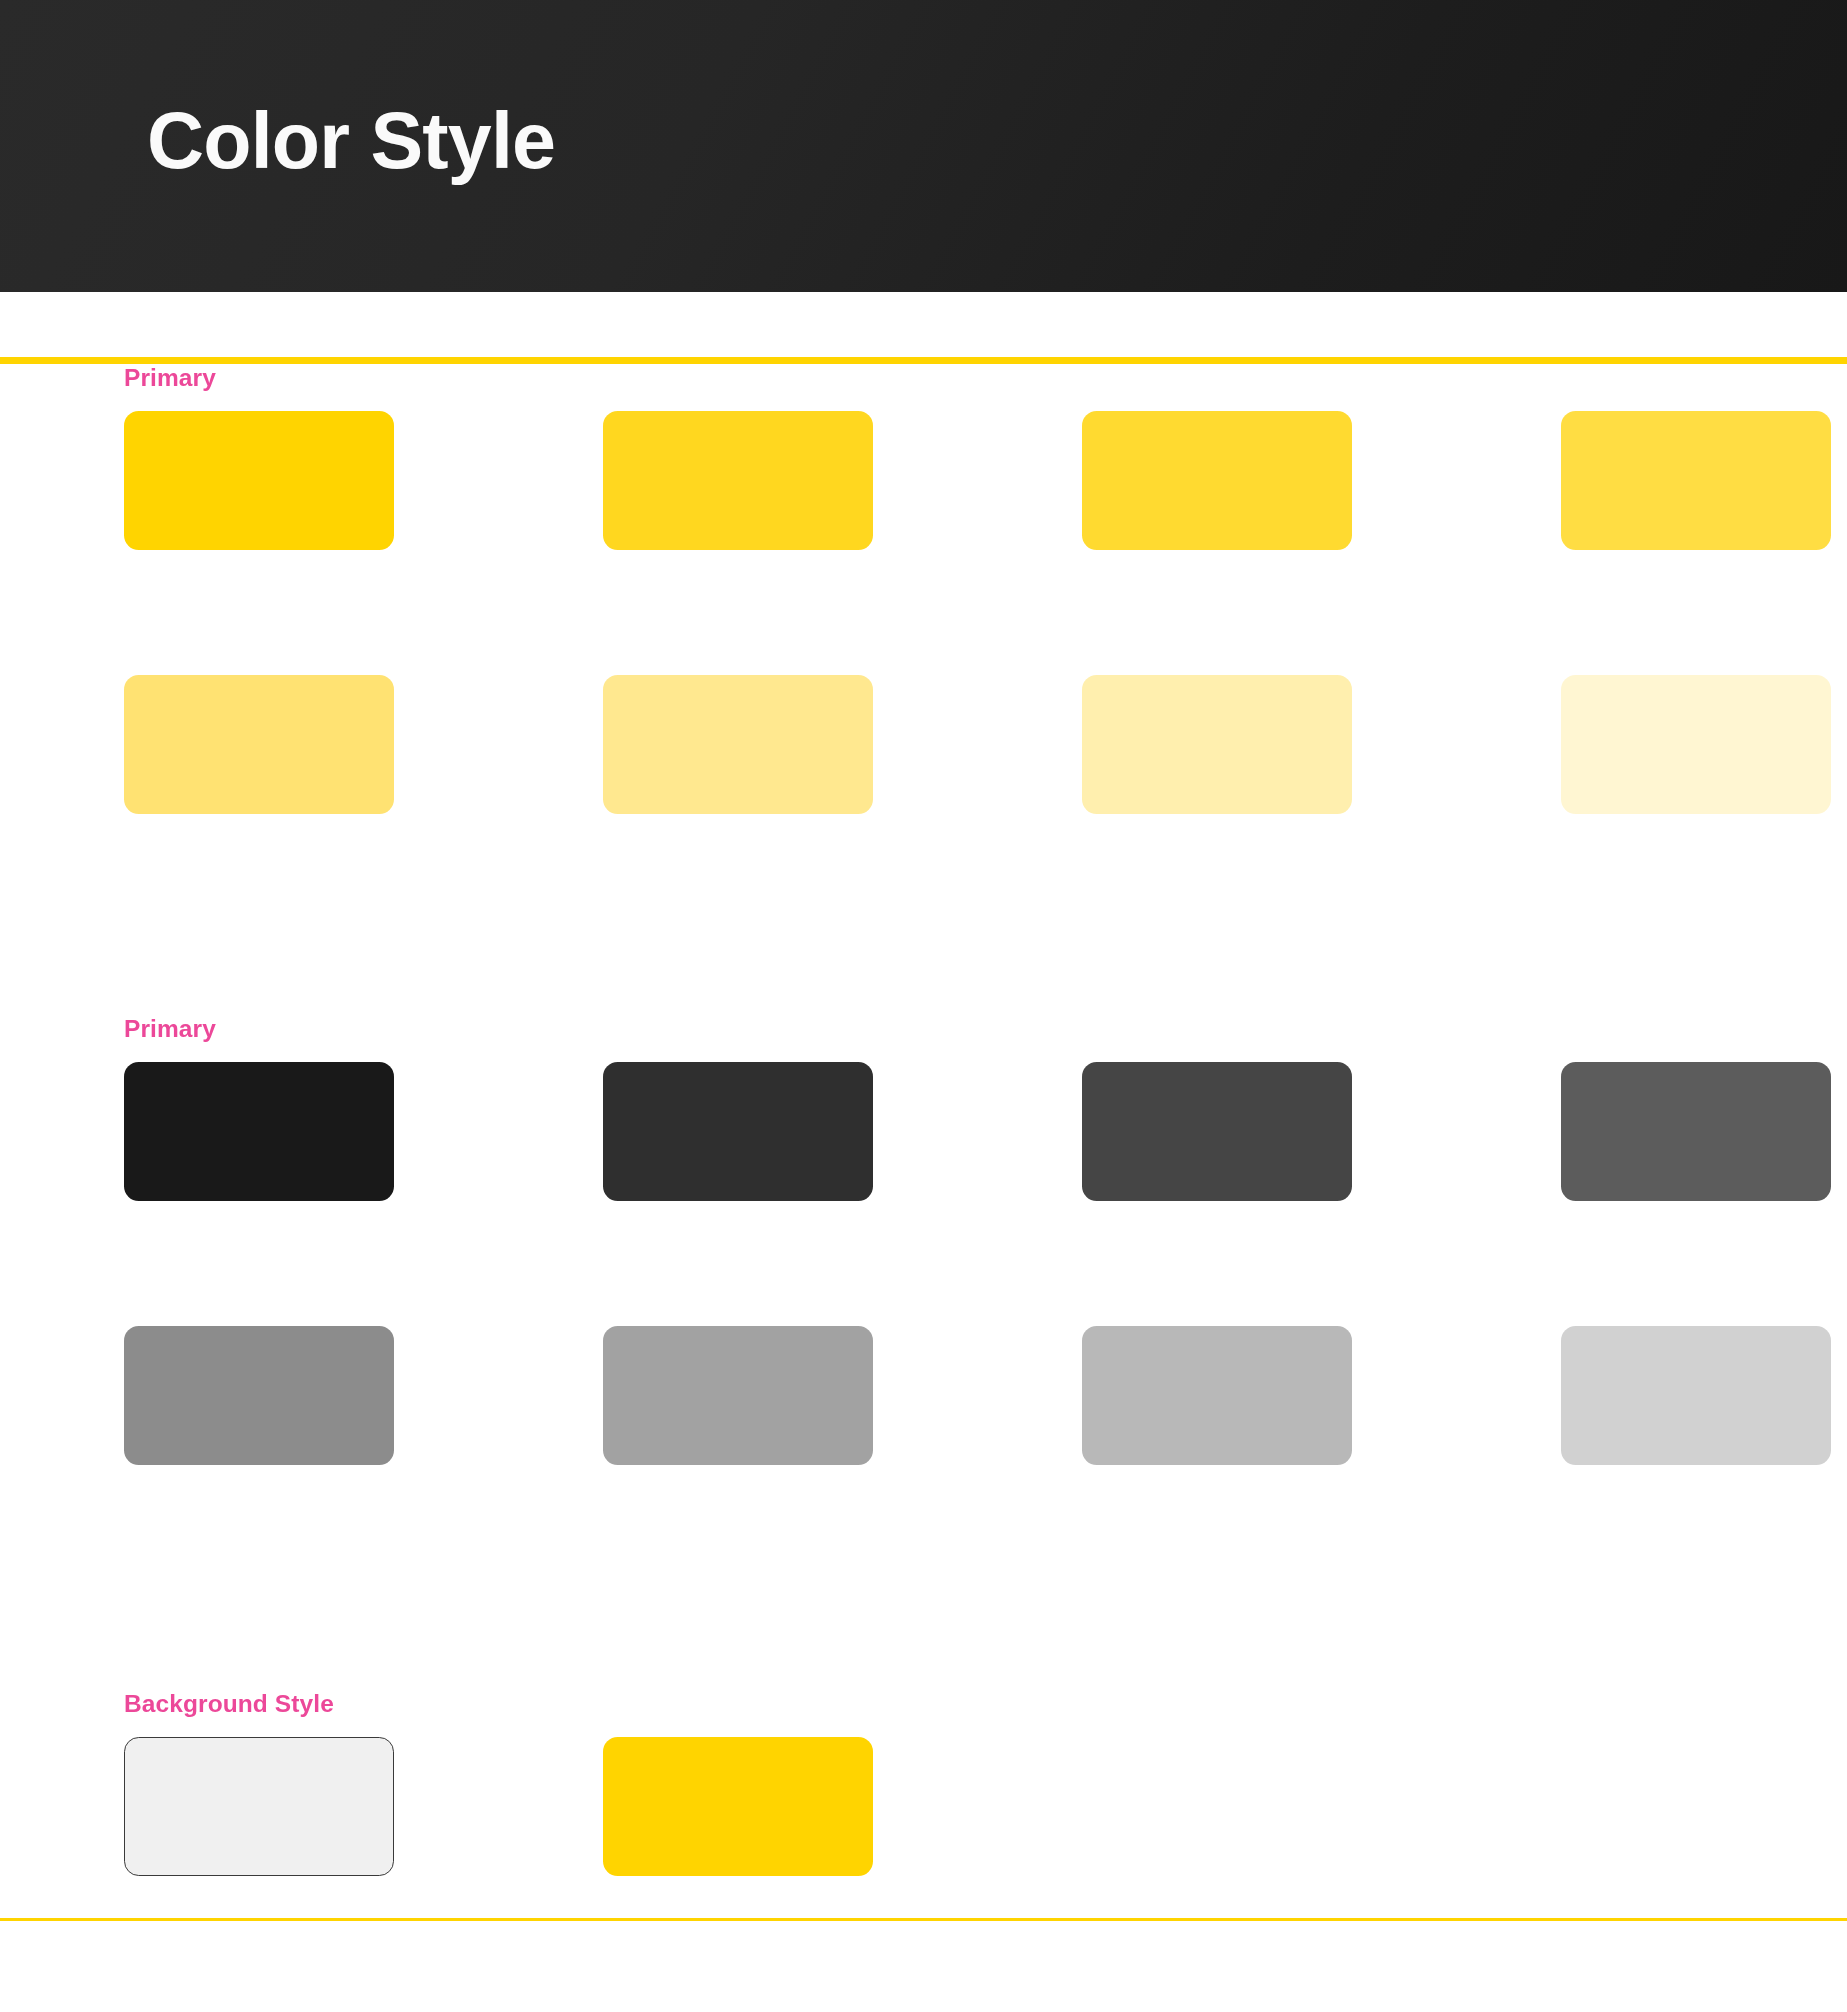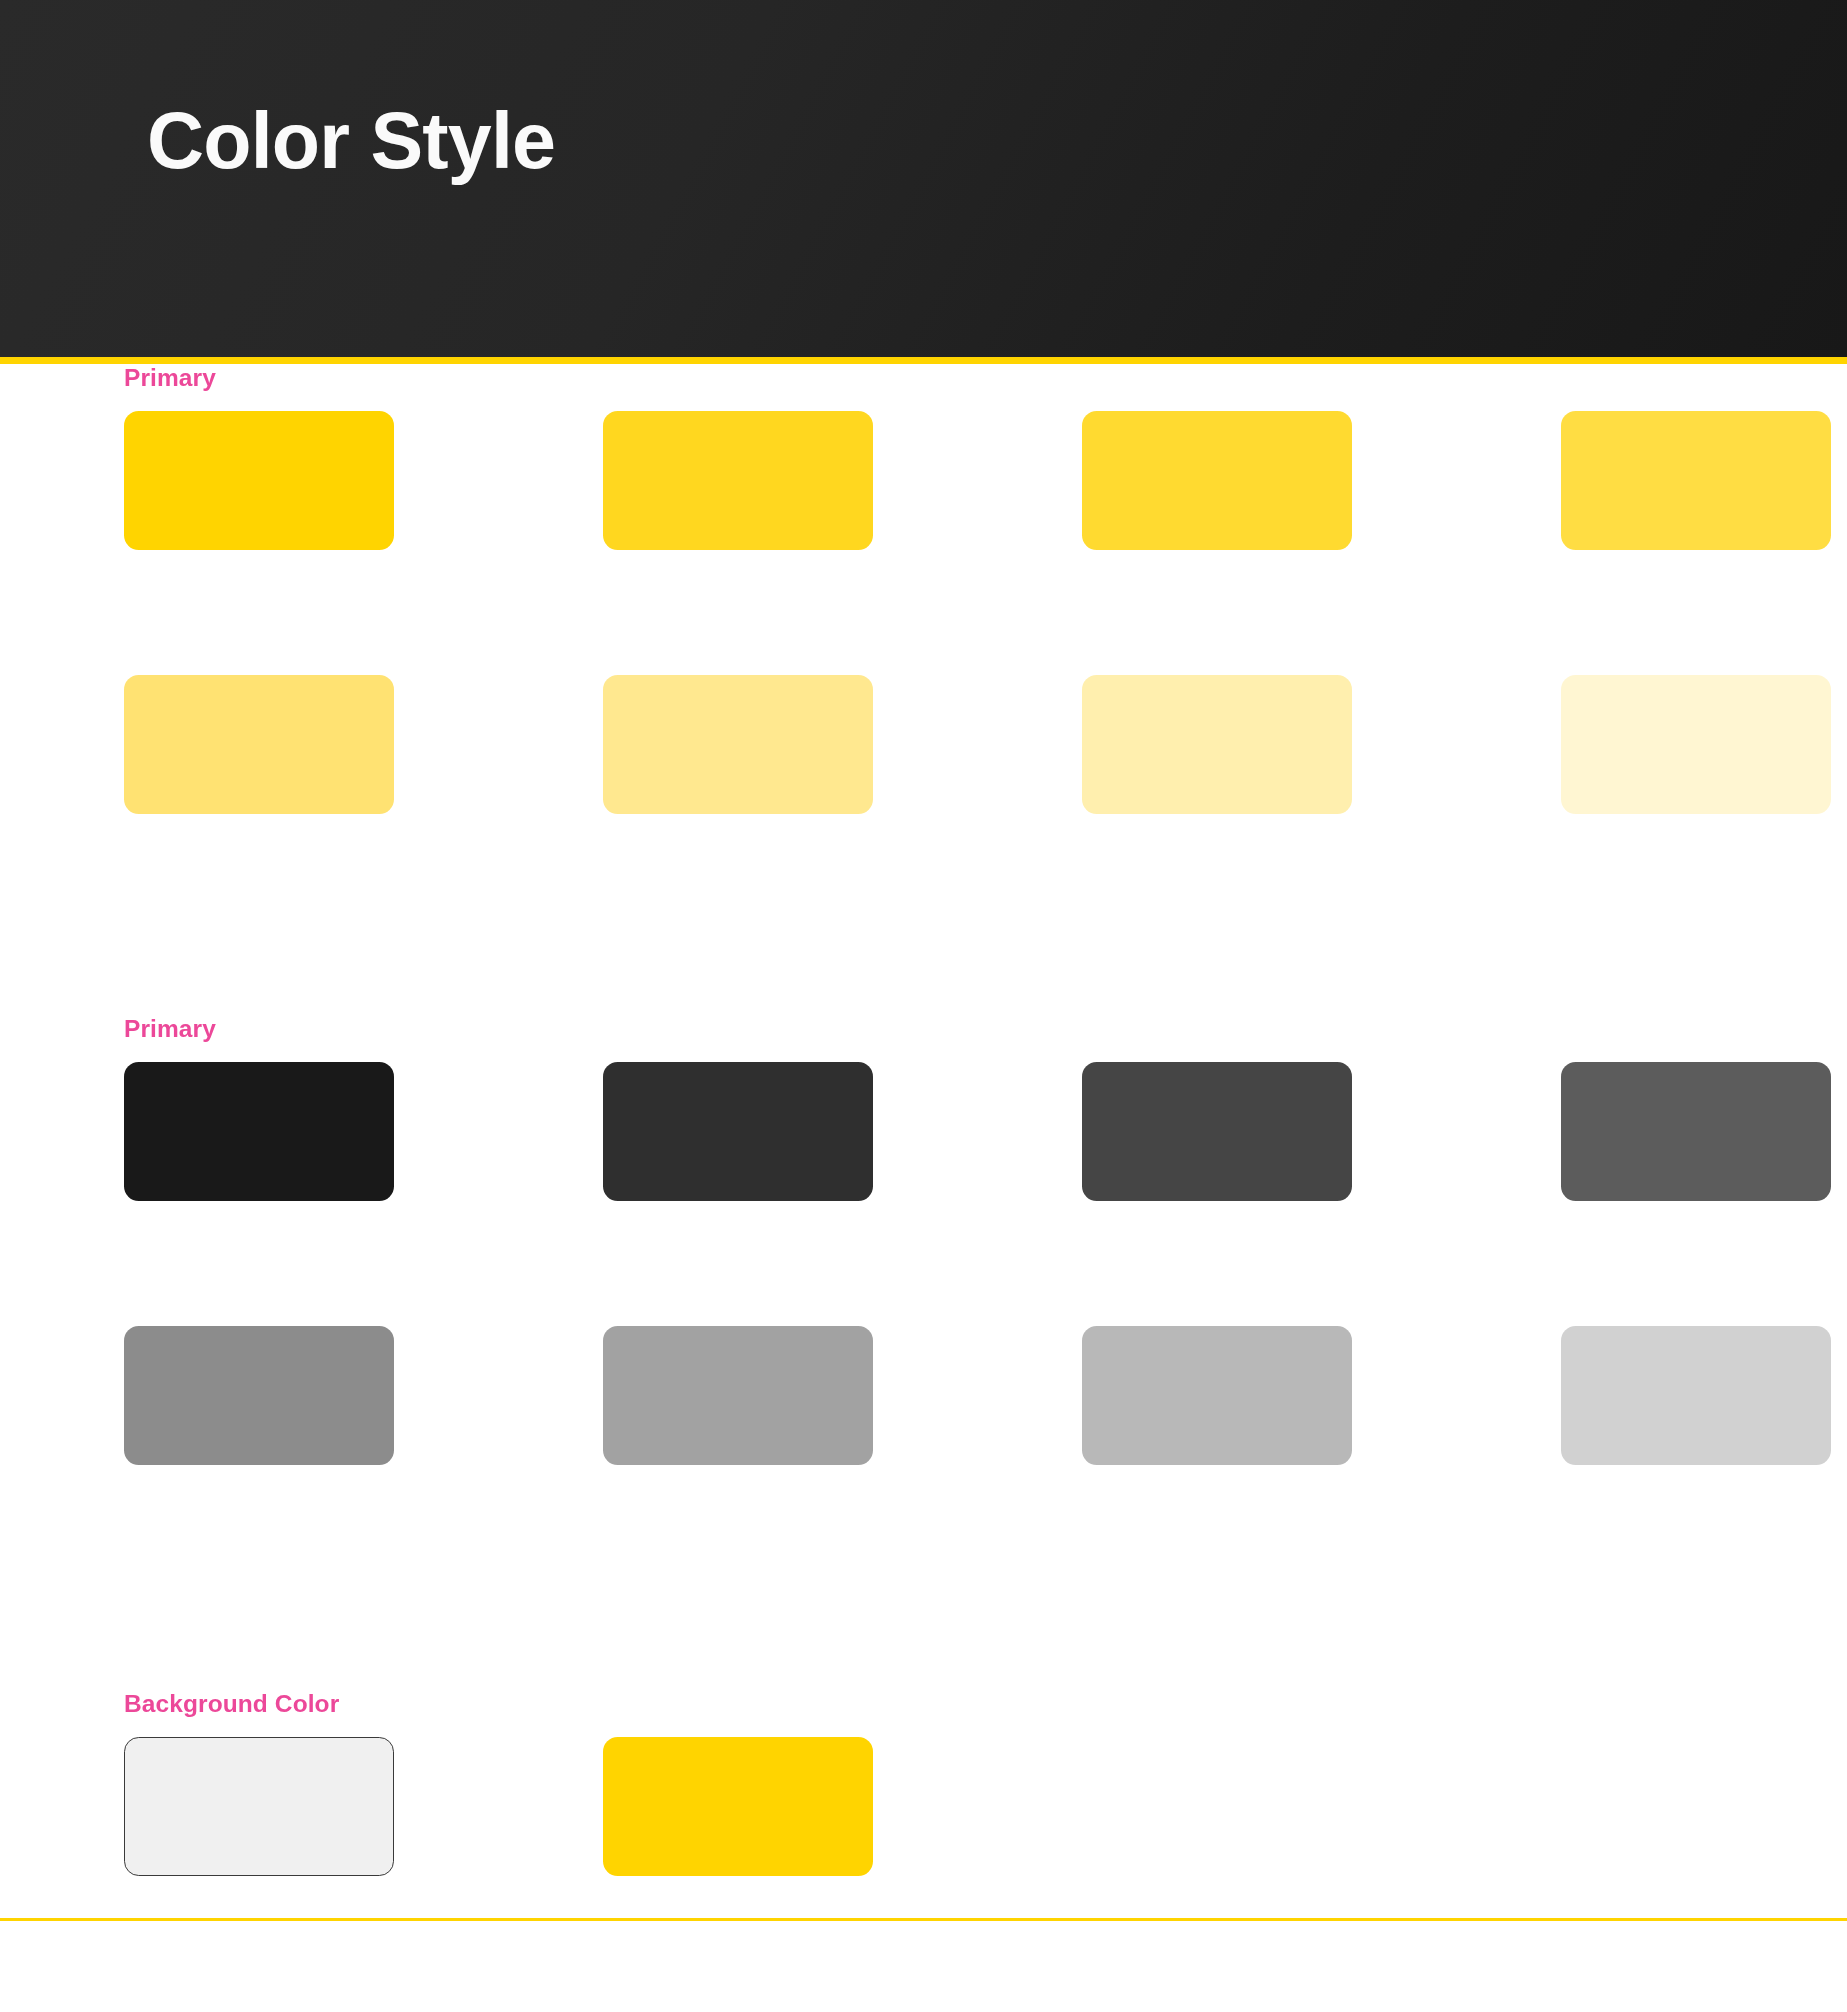--- a/index.html
+++ b/index.html
@@ -14,21 +14,21 @@
     overflow: hidden;
     position: relative;
   }
 
   
   .header {
     position: absolute;
     left: 0;
     top: 0;
     width: 1848px;
-    height: 357px;
+    height: 292px;
     background: linear-gradient(118deg, #2a2a2a 0%, #262626 38%, #1d1d1d 72%, #181818 100%);
     overflow: hidden;
   }
   .header-title {
     position: absolute;
     left: 147px;
     top: 101px;
     font-size: 79px;
     line-height: 1.0;
     font-weight: bold;
@@ -149,21 +149,21 @@
     <div class="swatch-row row-2">
       <div class="swatch" title="#8C8C8C" style="background: rgb(140, 140, 140);"></div>
       <div class="swatch" title="#A2A2A2" style="background: rgb(162, 162, 162);"></div>
       <div class="swatch" title="#B8B8B8" style="background: rgb(184, 184, 184);"></div>
       <div class="swatch" title="#D1D1D1" style="background: rgb(209, 209, 209);"></div>
 
     </div>
   </div>
 
   <div class="section" id="section-background">
-    <div class="section-title">Background Color</div>
+    <div class="section-title">Background Style</div>
     <div class="swatch-row row-1">
       <div class="swatch outlined" title="#F0F0F0" style="background: rgb(240, 240, 240);"></div>
       <div class="swatch" title="#FFD400" style="background: rgb(255, 212, 0);"></div>
     </div>
   </div>
 
 </div>
 
 <div class="footer-rule" style="background: rgb(255, 212, 0);"></div>
 

